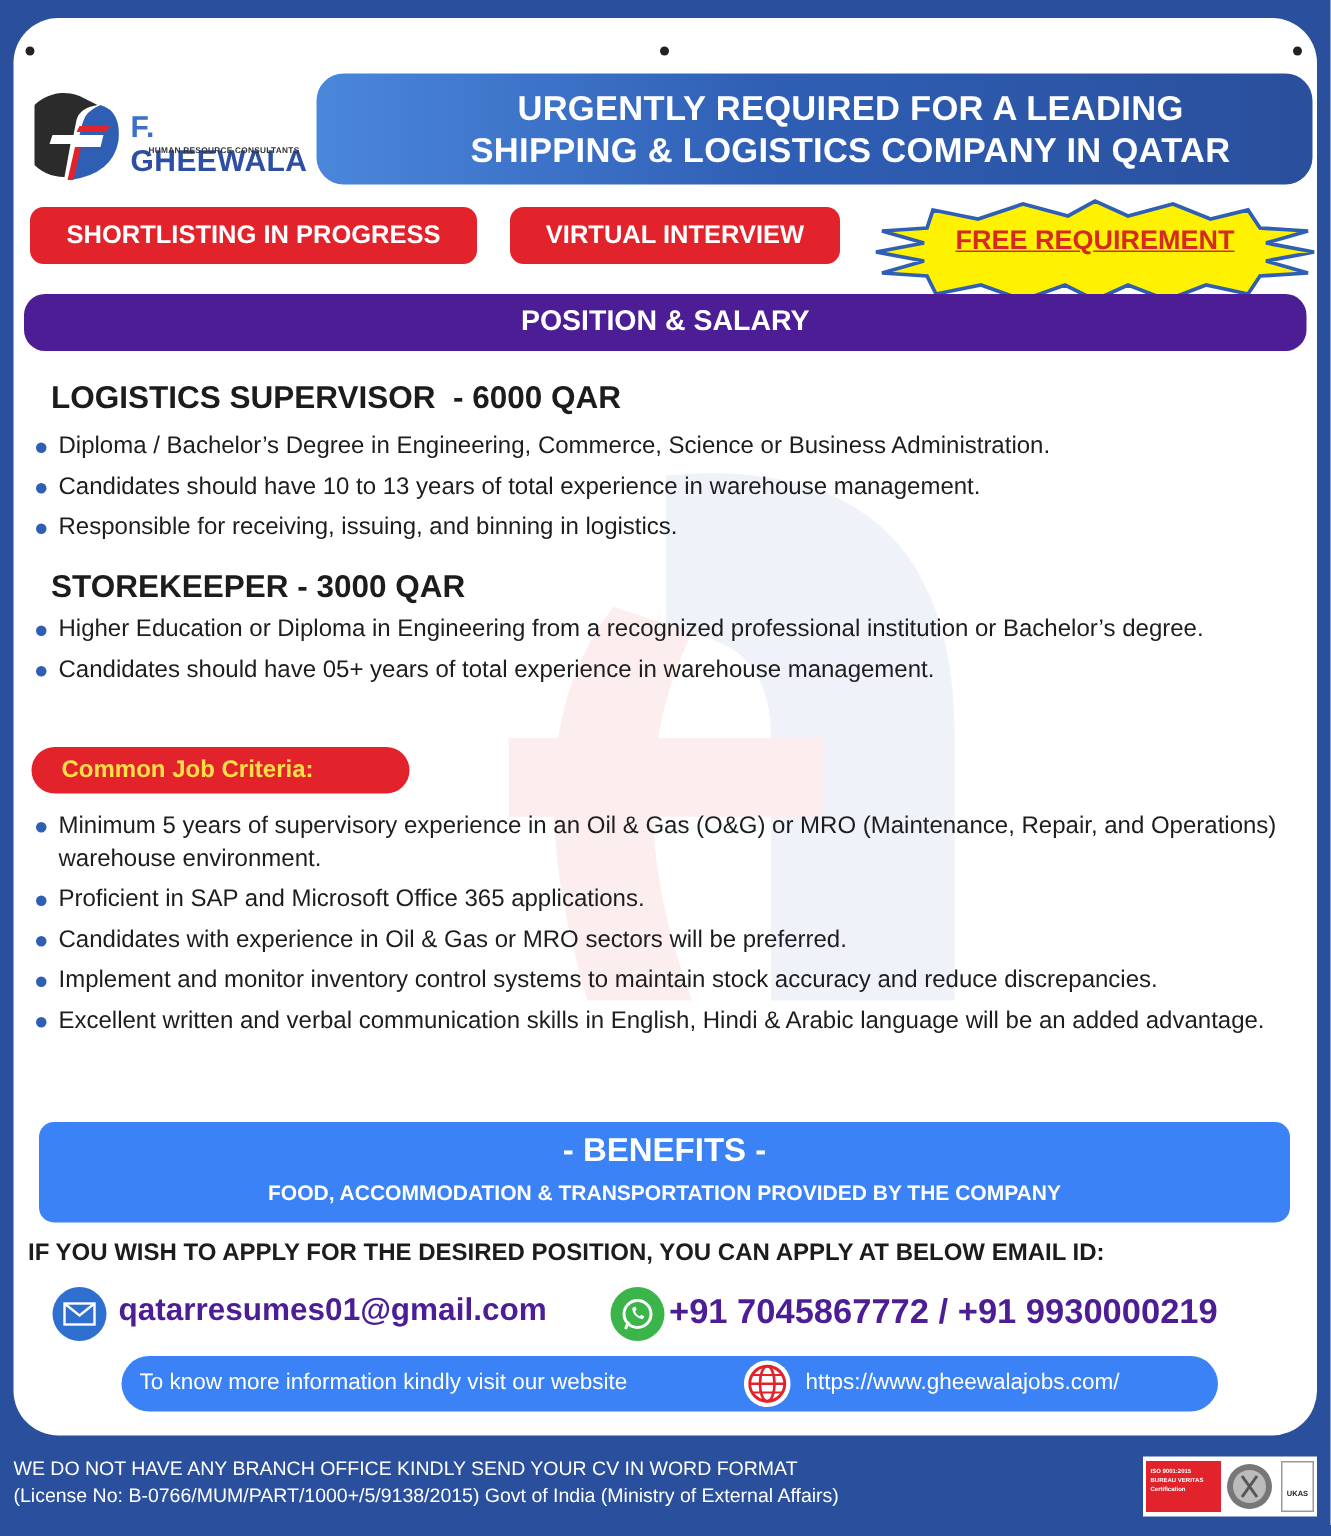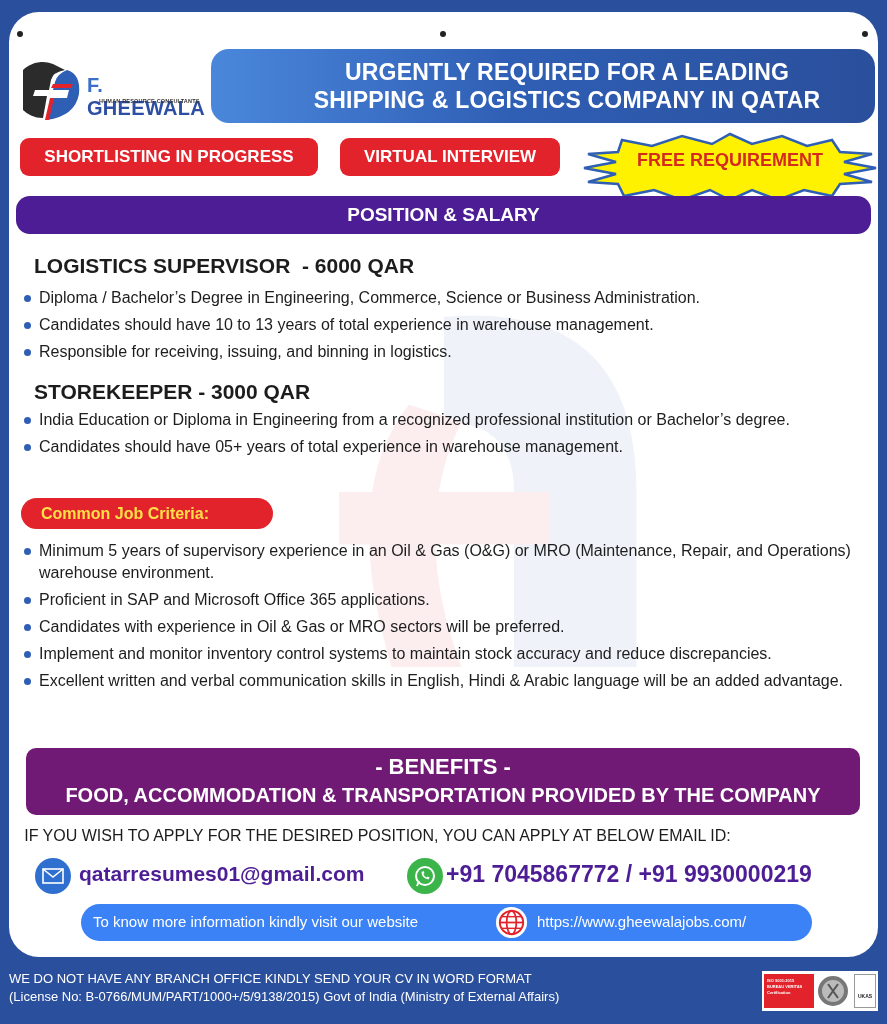--- a/index.html
+++ b/index.html
@@ -50,21 +50,21 @@
   .header-pill span { display: block; }
   
   .tag-red {
     position: absolute; background: #e3232b; color: #fff;
     font-weight: bold; border-radius: 9px; text-align: center;
     font-size: 17px; line-height: 38px; height: 38px;
   }
   .starburst { position: absolute; left: 573px; top: 120px; width: 296px; height: 70px; }
   .starburst-label {
     position: absolute; left: 573px; top: 138px; width: 296px; text-align: center;
-    font-weight: bold; font-size: 18px; color: #d42a1f;
+    font-weight: bold; font-size: 18px; color: #d42a1f; text-decoration: underline;
   }
   
   .section-bar {
     position: absolute; background: #4c1d95; color: #fff; border-radius: 14px;
     text-align: center; font-weight: bold;
   }
   .job-title {
     position: absolute; left: 25px; font-weight: bold; font-size: 21px; color: #1c1c1c;
   }
   ul.bullets { position: absolute; list-style: none; color: #1d1d1d; font-size: 16px; }
@@ -73,27 +73,27 @@
     content: ""; position: absolute; left: 6px; top: 8px;
     width: 7px; height: 7px; border-radius: 50%; background: #2f5fb5;
   }
   .criteria-tag {
     position: absolute; left: 12px; top: 486px; width: 252px; height: 31px;
     background: #e3232b; color: #fde047; border-radius: 16px;
     font-weight: bold; font-size: 16px; line-height: 31px; padding-left: 20px;
   }
   .benefits {
     position: absolute; left: 17px; top: 736px; width: 834px; height: 67px;
-    background: #701a75; border-radius: 10px; color: #fff; text-align: center; font-weight: bold;
+    background: #3b82f6; border-radius: 10px; color: #fff; text-align: center; font-weight: bold;
   }
   .benefits .b1 { font-size: 22px; line-height: 30px; padding-top: 4px; }
-  .benefits .b2 { font-size: 20px; line-height: 26px; }
+  .benefits .b2 { font-size: 14px; line-height: 26px; }
   .apply-note {
     position: absolute; left: 0; top: 815px; width: 737px; text-align: center;
-    font-weight: normal; font-size: 16px; color: #1c1c1c;
+    font-weight: bold; font-size: 16px; color: #1c1c1c;
   }
   .contact-row { position: absolute; left: 26px; top: 846px; height: 36px; width: 840px; }
   .icon-circle {
     position: absolute; width: 36px; height: 36px; border-radius: 50%;
     display: flex; align-items: center; justify-content: center;
   }
   .contact-text { position: absolute; font-weight: bold; color: #4c1d95; }
   .website-pill {
     position: absolute; left: 72px; top: 892px; width: 731px; height: 37px;
     background: #3b82f6; border-radius: 19px; color: #fff; font-weight: normal; font-size: 15px;
@@ -154,21 +154,21 @@
 
   <div class="job-title" style="top:242px; white-space:pre;">LOGISTICS SUPERVISOR  - 6000 QAR</div>
   <ul class="bullets" style="left:9px; top:275px; width:855px;">
     <li>Diploma / Bachelor’s Degree in Engineering, Commerce, Science or Business Administration.</li>
     <li>Candidates should have 10 to 13 years of total experience in warehouse management.</li>
     <li>Responsible for receiving, issuing, and binning in logistics.</li>
   </ul>
 
   <div class="job-title" style="top:368px;text-align:right;">STOREKEEPER - 3000 QAR</div>
   <ul class="bullets" style="left:9px; top:397px; width:790px;">
-    <li>India Education or Diploma in Engineering from a recognized professional institution or Bachelor’s degree.</li>
+    <li>Higher Education or Diploma in Engineering from a recognized professional institution or Bachelor’s degree.</li>
     <li>Candidates should have 05+ years of total experience in warehouse management.</li>
   </ul>
 
   <div class="criteria-tag">Common Job Criteria:</div>
   <ul class="bullets" style="left:9px; top:528px; width:860px;">
     <li>Minimum 5 years of supervisory experience in an Oil &amp; Gas (O&amp;G) or MRO (Maintenance, Repair, and Operations) warehouse environment.</li>
     <li>Proficient in SAP and Microsoft Office 365 applications.</li>
     <li>Candidates with experience in Oil &amp; Gas or MRO sectors will be preferred.</li>
     <li style="padding-right:40px;">Implement and monitor inventory control systems to maintain stock accuracy and reduce discrepancies.</li>
     <li style="padding-right:20px;">Excellent written and verbal communication skills in English, Hindi &amp; Arabic language will be an added advantage.</li>

